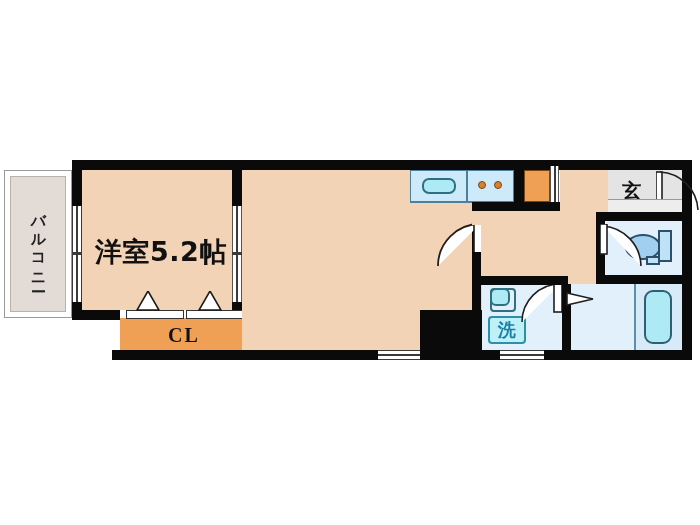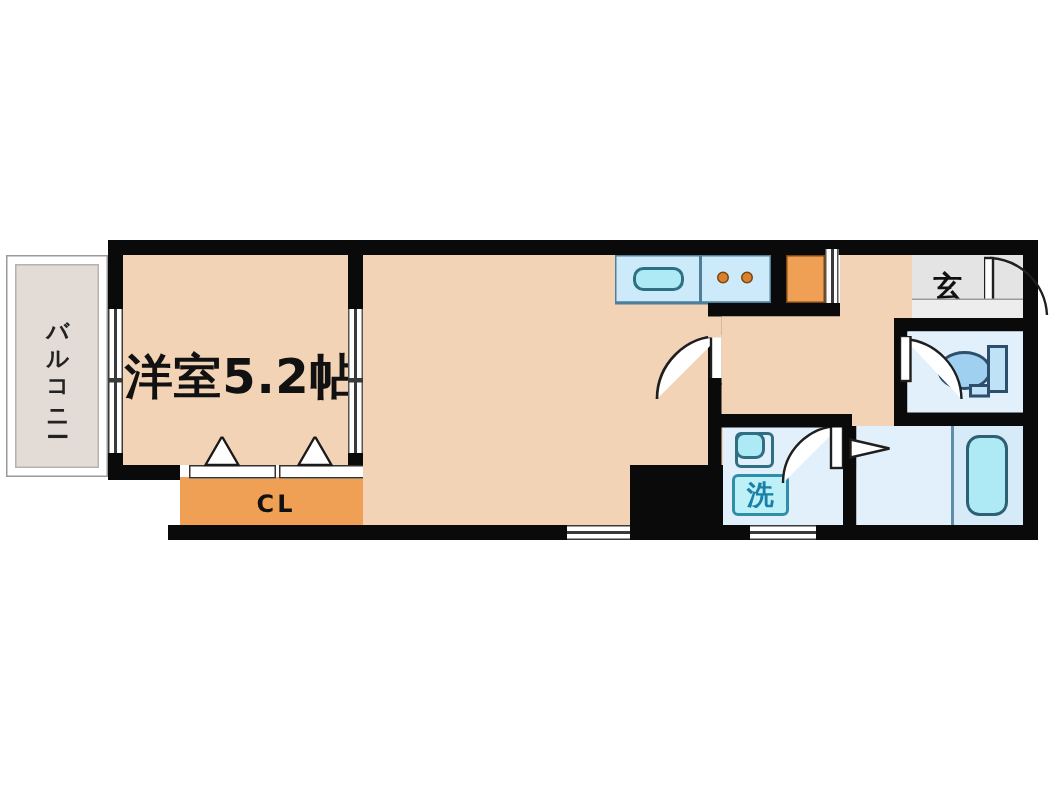--- a/index.html
+++ b/index.html
@@ -23,23 +23,23 @@
   .genkan{background:#e4e4e4;}
   .balcony{background:#e3dcd6;}
   .balcony-frame{background:#ffffff;border:1px solid #9a9a9a;}
 
   
   .lbl{
     position:absolute;color:#111;font-weight:700;
     white-space:nowrap;letter-spacing:0.5px;
     display:flex;align-items:center;justify-content:center;
   }
-  .lbl-room{font-size:32px;}
+  .lbl-room{font-size:27px;}
   .lbl-ldk{font-size:30px;}
-  .lbl-cl{font-size:16px;letter-spacing:2px;}
+  .lbl-cl{font-size:20px;letter-spacing:2px;font-family:Liberation Serif, serif;}
   .lbl-gen{font-size:19px;}
   .lbl-sen{font-size:18px;color:#1b7fa8;}
   .lbl-vert{
     writing-mode:vertical-rl;text-orientation:upright;
     font-size:15px;font-weight:600;letter-spacing:3px;
     color:#222;
   }
   
   .sink-basin{
     background:#aeeaf5;border:2px solid #2f6f82;border-radius:7px;

